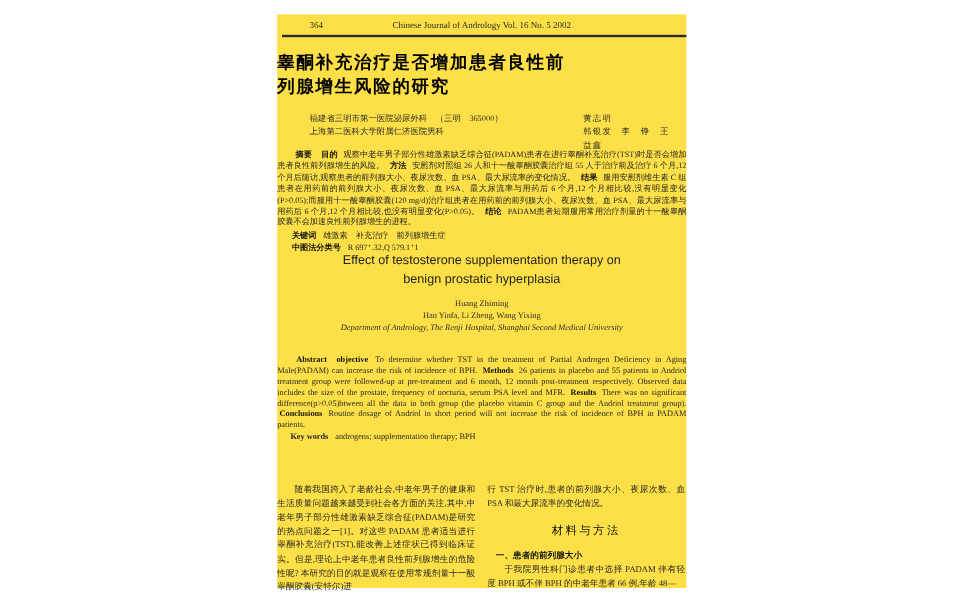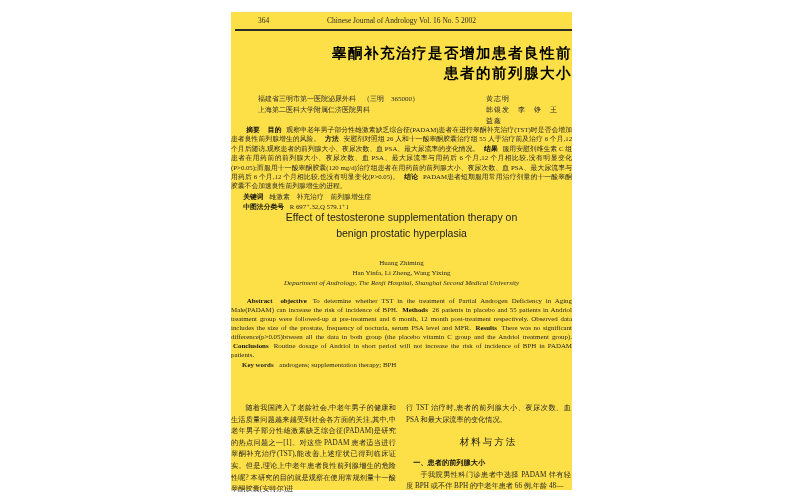--- a/index.html
+++ b/index.html
@@ -14,21 +14,21 @@
   .running-head {
     position: absolute; top: 4px; left: 0; width: 100%; height: 11px;
     font-size: 7.5px; color: #2a2a2a;
   }
   .running-head .page-num { position: absolute; left: 27px; top: 0; }
   .running-head .journal { position: absolute; left: 0; width: 100%; text-align: center; top: 0; }
   .head-rule { position: absolute; top: 17px; left: 4px; right: 0; height: 0; border-top: 2px solid #2b2b2b; }
 
   .title-cn {
     position: absolute; top: 31px; left: 0; width: 100%;
-    text-align: right; font-size: 14.5px; font-weight: bold; color: #000;
+    text-align: left; font-size: 14.5px; font-weight: bold; color: #000;
     letter-spacing: 1.5px; line-height: 20px;
   }
 
   .byline { position: absolute; top: 82px; left: 27px; right: 10px; font-size: 7px; color: #2a2a2a; }
   .byline-row { display: flex; line-height: 11px; gap: 36px; }
   .byline-row .affil { width: 192px; flex: 0 0 auto; }
   .byline-row .names { letter-spacing: 1px; }
 
   .abstract-block { position: absolute; top: 113px; left: 0; width: 341px; }
   .abstract-cn {
@@ -38,21 +38,21 @@
   .abstract-cn b, .kw-line b { font-weight: bold; color: #111; }
   .abstract-cn .lbl { margin: 0 3px; }
   .kw-line { font-size: 6.8px; line-height: 9.2px; text-indent: 1.8em; color: #242424; margin-top: 1px; }
   .kw-line b { margin-right: 4px; }
 
   .english-block { position: absolute; top: 197px; left: 0; width: 100%; text-align: center; }
   .title-en {
     font-family: "Liberation Sans", "DejaVu Sans", sans-serif;
     font-size: 10.5px; font-weight: normal; color: #222; line-height: 16px;
   }
-  .authors-en { margin-top: 17px; font-size: 7px; color: #2a2a2a; }
+  .authors-en { margin-top: 7px; font-size: 7px; color: #2a2a2a; }
   .authors-en .name { line-height: 10px; }
   .authors-en .dept { line-height: 10px; font-style: italic; }
 
   .abstract-en-block { position: absolute; top: 284px; left: 0; width: 341px; }
   .abstract-en {
     font-size: 6.9px; line-height: 9px; text-align: justify; text-indent: 2em; color: #242424;
   }
   .abstract-en b { color: #111; margin: 0 2px; }
   .kw-en { font-size: 6.9px; line-height: 9px; text-indent: 1.6em; margin-top: 1px; color: #242424; }
   .kw-en b { margin-right: 4px; }
@@ -73,21 +73,21 @@
 <div class="page">
 
   <div class="running-head">
     <span class="page-num">364</span>
     <span class="journal">Chinese Journal of Andrology Vol. 16 No. 5 2002</span>
   </div>
   <div class="head-rule"></div>
 
   <h1 class="title-cn">
     <span>睾酮补充治疗是否增加患者良性前</span><br>
-    <span>患者的前列腺大小</span>
+    <span>列腺增生风险的研究</span>
   </h1>
 
   <div class="byline">
     <div class="byline-row">
       <span class="affil">福建省三明市第一医院泌尿外科　（三明　365000）</span>
       <span class="names">黄志明</span>
     </div>
     <div class="byline-row">
       <span class="affil">上海第二医科大学附属仁济医院男科</span>
       <span class="names">韩银发　李　铮　王益鑫</span>

